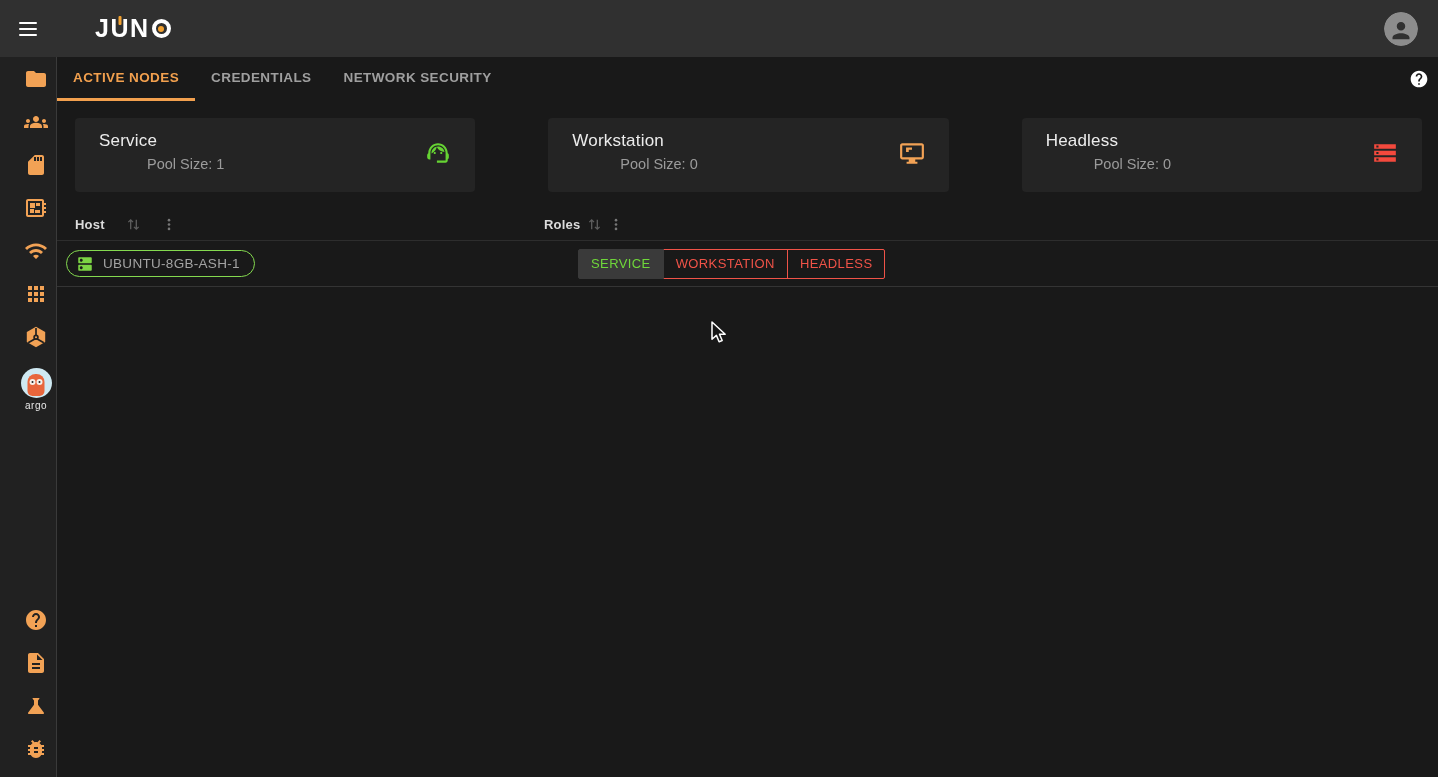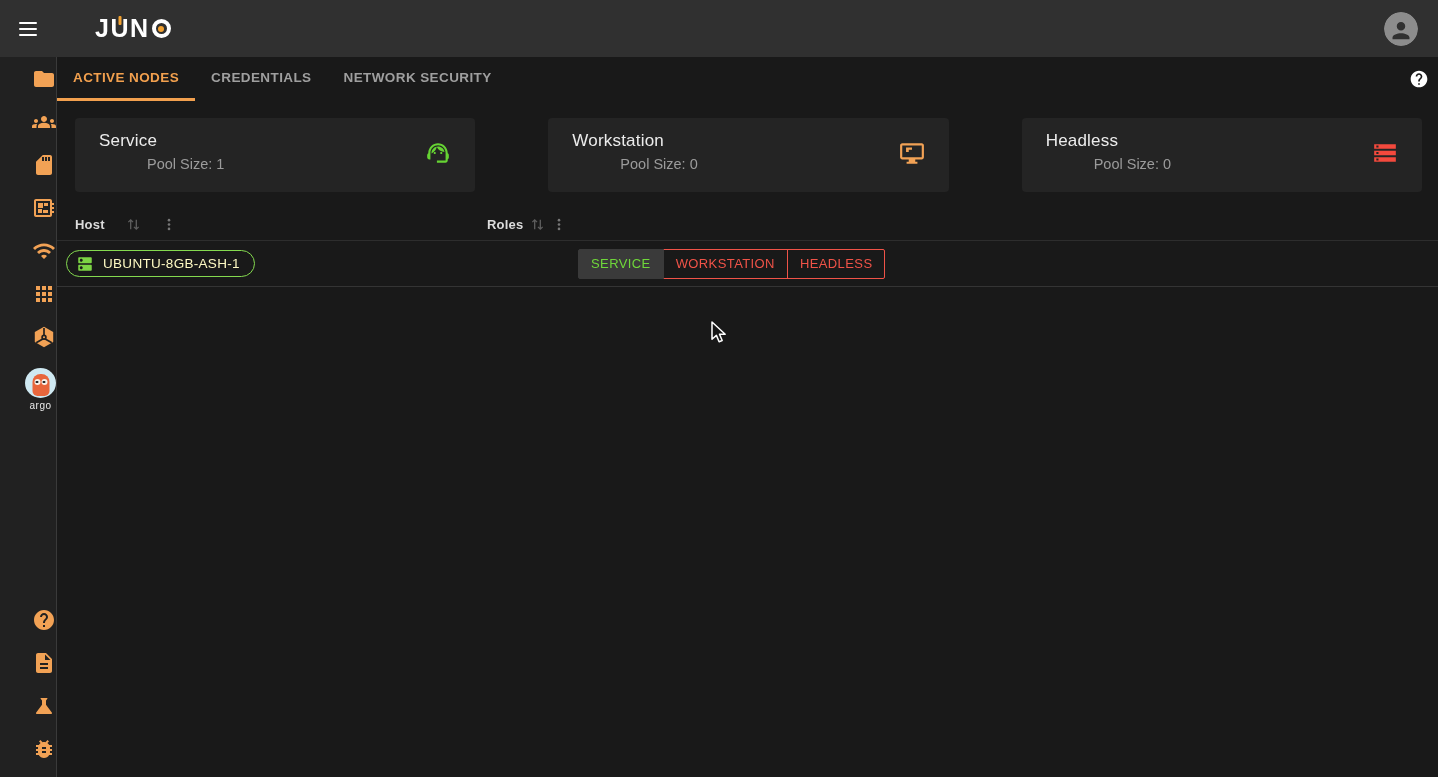--- a/index.html
+++ b/index.html
@@ -20,21 +20,21 @@
   .logo { margin-left:55px; display:flex; align-items:center; color:#fff; font-size:25px; font-weight:700; letter-spacing:1.5px; }
   .logo .lu { position:relative; }
   .logo .lu .tick { position:absolute; left:50%; top:2px; transform:translateX(-50%); width:3px; height:9px; background:#F2A130; border-radius:1px; }
   .logo .o-ring { width:19px; height:19px; border:4.5px solid #fff; border-radius:50%; display:inline-flex; align-items:center; justify-content:center; margin-left:2px; }
   .logo .o-dot { width:6px; height:6px; background:#F2A130; border-radius:50%; }
   .avatar { margin-left:auto; width:34px; height:34px; border-radius:50%; cursor:pointer; }
   
   .frame { display:flex; height:720px; }
   .sidebar {
     width:57px; background:#212121; border-right:1px solid #3a3a3a;
-    display:flex; flex-direction:column; align-items:flex-end;
+    display:flex; flex-direction:column; align-items:center;
     padding:10px 0 16px 16px; gap:19px; flex-shrink:0;
   }
   .side-ic { width:24px; height:24px; display:flex; align-items:center; justify-content:center; cursor:pointer; }
   .argo { display:flex; flex-direction:column; align-items:center; cursor:pointer; }
   .argo-circle { width:31px; height:30px; background:#cfe9f2; border-radius:50%; position:relative; overflow:hidden; }
   .argo-body { position:absolute; left:50%; top:6px; transform:translateX(-50%); width:17px; height:22px; background:#e8663c; border-radius:8px 8px 5px 5px; }
   .argo-eye { position:absolute; top:5px; width:6px; height:6px; background:#f6f1ea; border-radius:50%; }
   .argo-eye::after { content:""; position:absolute; left:1.8px; top:1.8px; width:2.5px; height:2.5px; background:#222; border-radius:50%; }
   .argo-eye.l { left:2px; } .argo-eye.r { right:2px; }
   .argo-label { font-size:10px; color:#e8e8e8; margin-top:2px; letter-spacing:0.5px; }
@@ -54,30 +54,30 @@
   .card {
     flex:1; height:74px; background:#242424; border-radius:4px; position:relative;
     padding:13px 24px;
   }
   .card-title { font-size:17px; color:#ececec; letter-spacing:0.2px; }
   .card-sub { font-size:14.5px; color:#9b9b9b; margin-top:5px;margin-left:48px; }
   .card-ic { position:absolute; right:24px; top:22px; width:26px; height:26px; }
   
   .thead { display:flex; align-items:center; height:33px; padding-left:18px; border-bottom:1px solid #2d2d2d; }
   .trow  { display:flex; align-items:center; height:46px; padding-left:9px;  border-bottom:1px solid #343434; }
-  .col-host-h { width:412px; display:flex; align-items:center; gap:21px; }
+  .col-host-h { width:469px; display:flex; align-items:center; gap:21px; }
   .col-host-r { width:512px; display:flex; align-items:center; }
   .col-roles { flex:1; display:flex; gap:7px; }
   .th-label { font-size:13px; font-weight:700; color:#dcdcdc; letter-spacing:0.2px; }
   .sort-ic, .kebab-ic { cursor:pointer; display:inline-flex; }
   
   .chip {
     display:inline-flex; align-items:center; gap:9px; height:27px;
     border:1px solid #84D94F; border-radius:15px; padding:0 14px 0 9px;
-    color:#fef9c3; font-size:13.5px; letter-spacing:0.3px; cursor:pointer; background:transparent;
+    color:#a3a3a3; font-size:13.5px; letter-spacing:0.3px; cursor:pointer; background:transparent;
     font-family:"Liberation Sans", sans-serif;
   }
   
   .role-group { display:inline-flex; }
   .role-seg {
     height:30px; padding:0 12px; display:inline-flex; align-items:center;
     font-size:13px; letter-spacing:0.4px; color:#F05348; border:1px solid #F05348;
     background:transparent; cursor:pointer; font-family:"Liberation Sans", sans-serif; text-transform:uppercase;
   }
   .role-seg + .role-seg { margin-left:-1px; }

